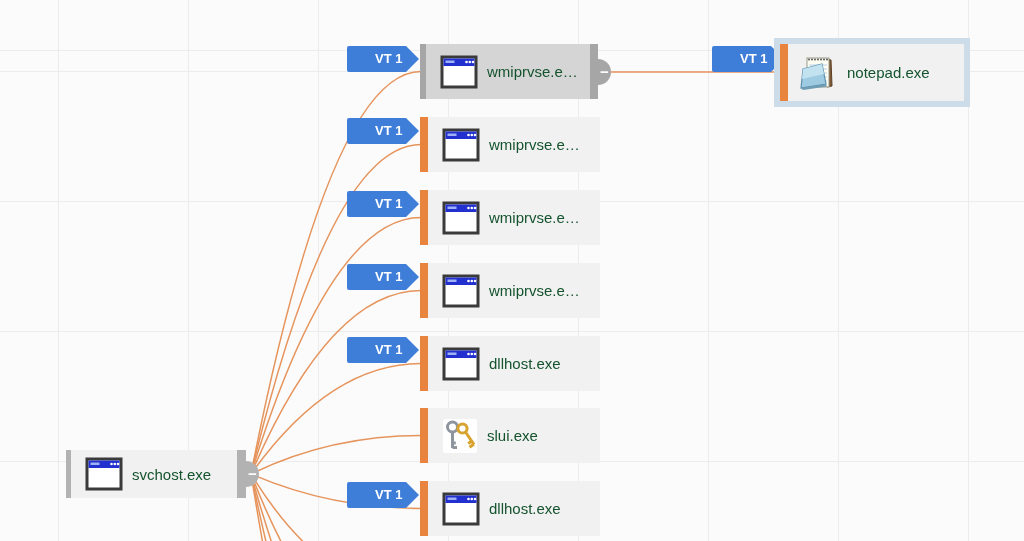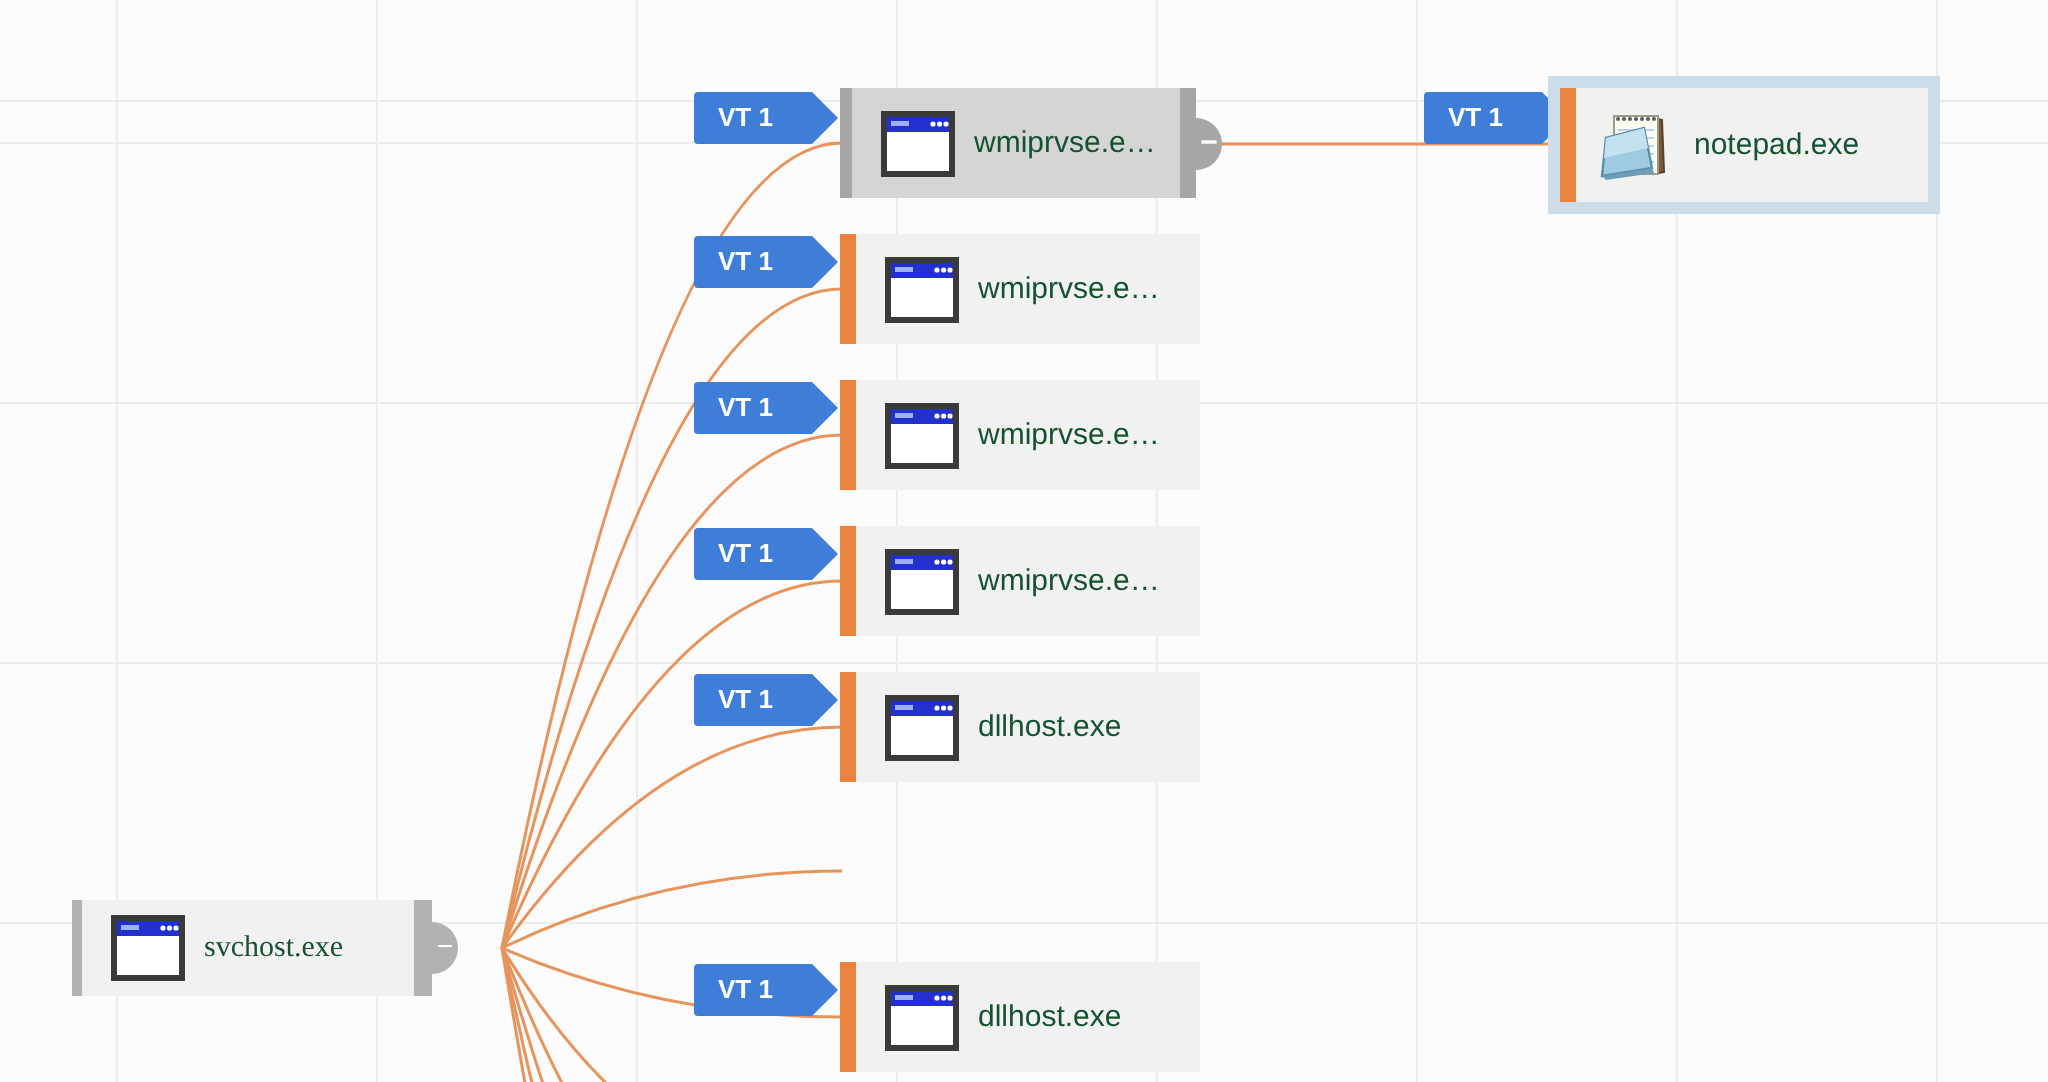--- a/index.html
+++ b/index.html
@@ -28,21 +28,21 @@
   }
   .bump{
     position:absolute;right:-13px;top:50%;margin-top:-13px;width:13px;height:26px;
     background:#b2b2b2;border-radius:0 13px 13px 0;
     display:flex;align-items:center;justify-content:flex-start;cursor:pointer;
   }
   .bump span{color:#ffffff;font-size:15px;font-weight:bold;line-height:10px;margin-left:0px;width:100%;text-align:center;}
   .vt-badge{
     position:absolute;height:26px;width:72px;background:#3f7ed8;
     color:#fff;font-size:13px;font-weight:bold;line-height:26px;
-    padding-left:12px;box-sizing:border-box;cursor:pointer;
+    padding-left:28px;box-sizing:border-box;cursor:pointer;
     clip-path:polygon(0 0, 59px 0, 100% 50%, 59px 100%, 0 100%);
     border-radius:2px;
   }
   .hl-wrap{
     position:absolute;left:774px;top:38px;width:196px;height:69px;
     background:#ccdce8;box-sizing:border-box;
   }
   .hl-wrap .node{left:6px;top:6px;width:184px;height:57px;}
 </style>
 </head>
@@ -59,21 +59,21 @@
     <path d="M251,474 Q330,435.5 421,435.5"></path>
     <path d="M251,474 Q330,508.5 421,508.5"></path>
     <path d="M251,474 Q325,595 420,595"></path>
     <path d="M251,474 Q322,655 405,660"></path>
     <path d="M251,474 Q318,715 390,725"></path>
     <path d="M251,474 Q314,775 375,790"></path>
     <path d="M251,474 Q310,835 360,855"></path>
     <path d="M607,72 L781,72"></path>
   </svg>
 
-  <div class="node" style="left:36px;top:450px;width:180px;height:48px;padding-left:5px;font-family:Liberation Serif, serif;">
+  <div class="node" style="left:66px;top:450px;width:180px;height:48px;padding-left:5px;">
     <span class="barL"></span>
     <span class="icon">
       <svg width="38" height="34" viewBox="0 0 38 34">
         <rect x="2" y="2" width="34" height="30" fill="#ffffff" stroke="#3a3a3a" stroke-width="3"></rect>
         <rect x="3.5" y="3.5" width="31" height="7.5" fill="#2230cf"></rect>
         <rect x="5.5" y="5.5" width="9" height="2.5" fill="#9fb1f5"></rect>
         <circle cx="26.5" cy="7" r="1.3" fill="#ffffff"></circle>
         <circle cx="29.8" cy="7" r="1.3" fill="#ffffff"></circle>
         <circle cx="33" cy="7" r="1.3" fill="#ffffff"></circle>
       </svg>
@@ -162,20 +162,41 @@
         <rect x="3.5" y="3.5" width="31" height="7.5" fill="#2230cf"></rect>
         <rect x="5.5" y="5.5" width="9" height="2.5" fill="#9fb1f5"></rect>
         <circle cx="26.5" cy="7" r="1.3" fill="#ffffff"></circle>
         <circle cx="29.8" cy="7" r="1.3" fill="#ffffff"></circle>
         <circle cx="33" cy="7" r="1.3" fill="#ffffff"></circle>
       </svg>
     </span>
     <span class="label">dllhost.exe</span>
   </div>
 
+  <div class="node" style="left:420px;top:408px;width:180px;height:55px;padding-left:8px;">
+    <span class="accent"></span>
+    <span class="icon">
+      <svg width="36" height="36" viewBox="0 0 36 36">
+        <rect x="1" y="1" width="34" height="34" rx="3" fill="#ffffff"></rect>
+        <g stroke="#8e959e" stroke-width="3" fill="none">
+          <circle cx="10.5" cy="9" r="5"></circle>
+          <path d="M10.5,14 L10.5,30"></path>
+          <path d="M10.5,29.5 L15,29.5 M10.5,25 L13.8,25"></path>
+        </g>
+        <circle cx="10.5" cy="9" r="1.8" fill="#ffffff"></circle>
+        <g stroke="#d8a32e" stroke-width="3" fill="none">
+          <circle cx="20.5" cy="10.5" r="4.6"></circle>
+          <path d="M23.5,14 L32,26.5"></path>
+          <path d="M31.8,26.2 L27.5,29.2 M29.7,23.2 L26.2,25.6"></path>
+        </g>
+        <circle cx="20.5" cy="10.5" r="1.7" fill="#ffffff"></circle>
+      </svg>
+    </span>
+    <span class="label">slui.exe</span>
+  </div>
 
   <div class="vt-badge" style="left:347px;top:482px;">VT 1</div>
   <div class="node" style="left:420px;top:481px;width:180px;height:55px;padding-left:8px;">
     <span class="accent"></span>
     <span class="icon">
       <svg width="38" height="34" viewBox="0 0 38 34">
         <rect x="2" y="2" width="34" height="30" fill="#ffffff" stroke="#3a3a3a" stroke-width="3"></rect>
         <rect x="3.5" y="3.5" width="31" height="7.5" fill="#2230cf"></rect>
         <rect x="5.5" y="5.5" width="9" height="2.5" fill="#9fb1f5"></rect>
         <circle cx="26.5" cy="7" r="1.3" fill="#ffffff"></circle>

